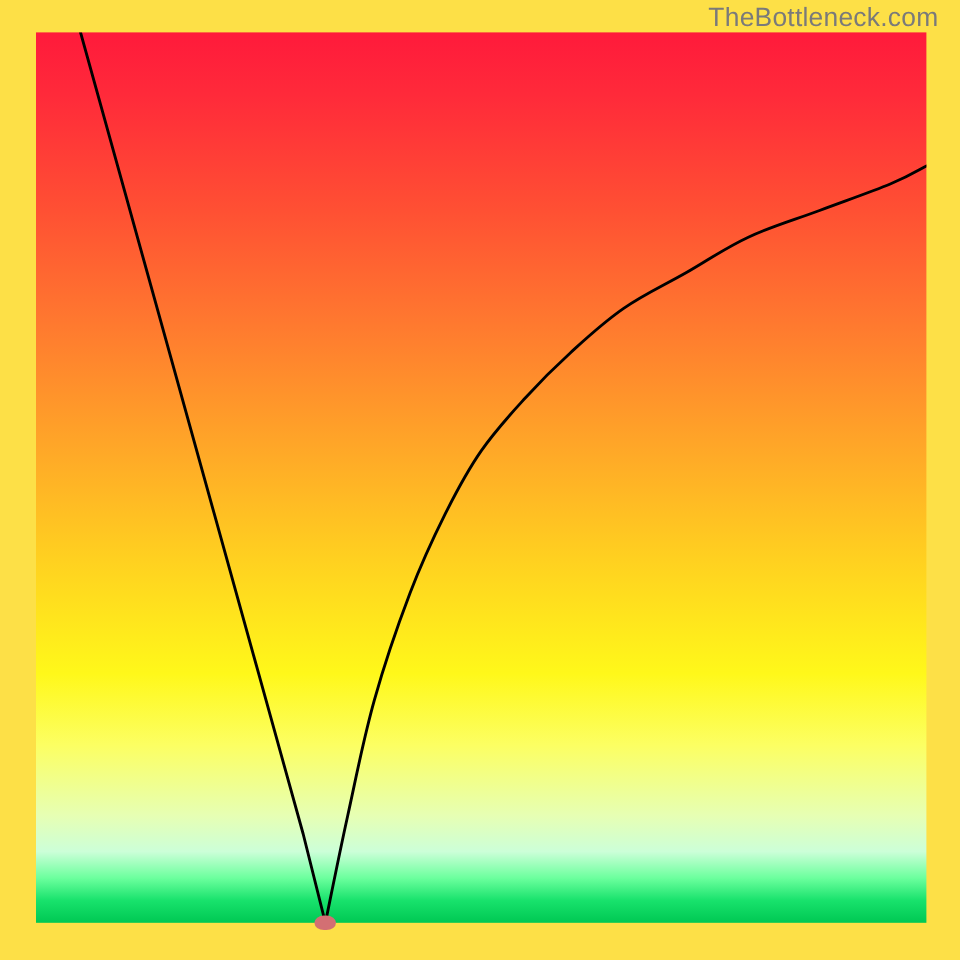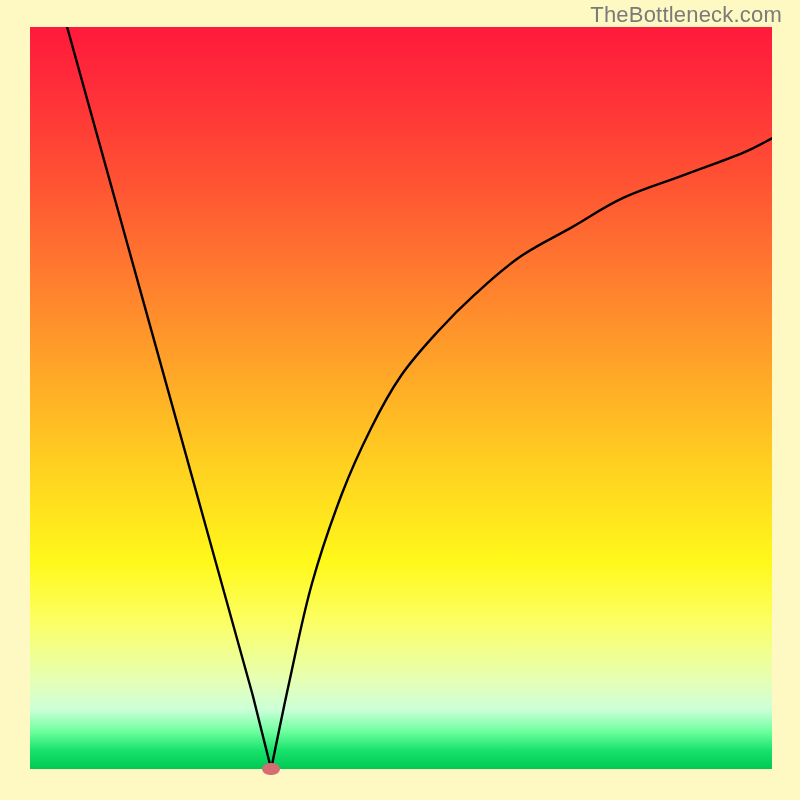--- a/index.html
+++ b/index.html
@@ -8,21 +8,21 @@
     width: 800px;
     height: 800px;
     background: #000;
     overflow: hidden;
     font-family: Arial, Helvetica, sans-serif;
   }
   .frame {
     position: relative;
     width: 800px;
     height: 800px;
-    background: #fef9c3;
+    background: #fde047;
   }
   .watermark {
     position: absolute;
     top: 2px;
     right: 18px;
     color: #7a7a7a;
     font-size: 22px;
     font-weight: 400;
     letter-spacing: 0.2px;
     z-index: 20;

